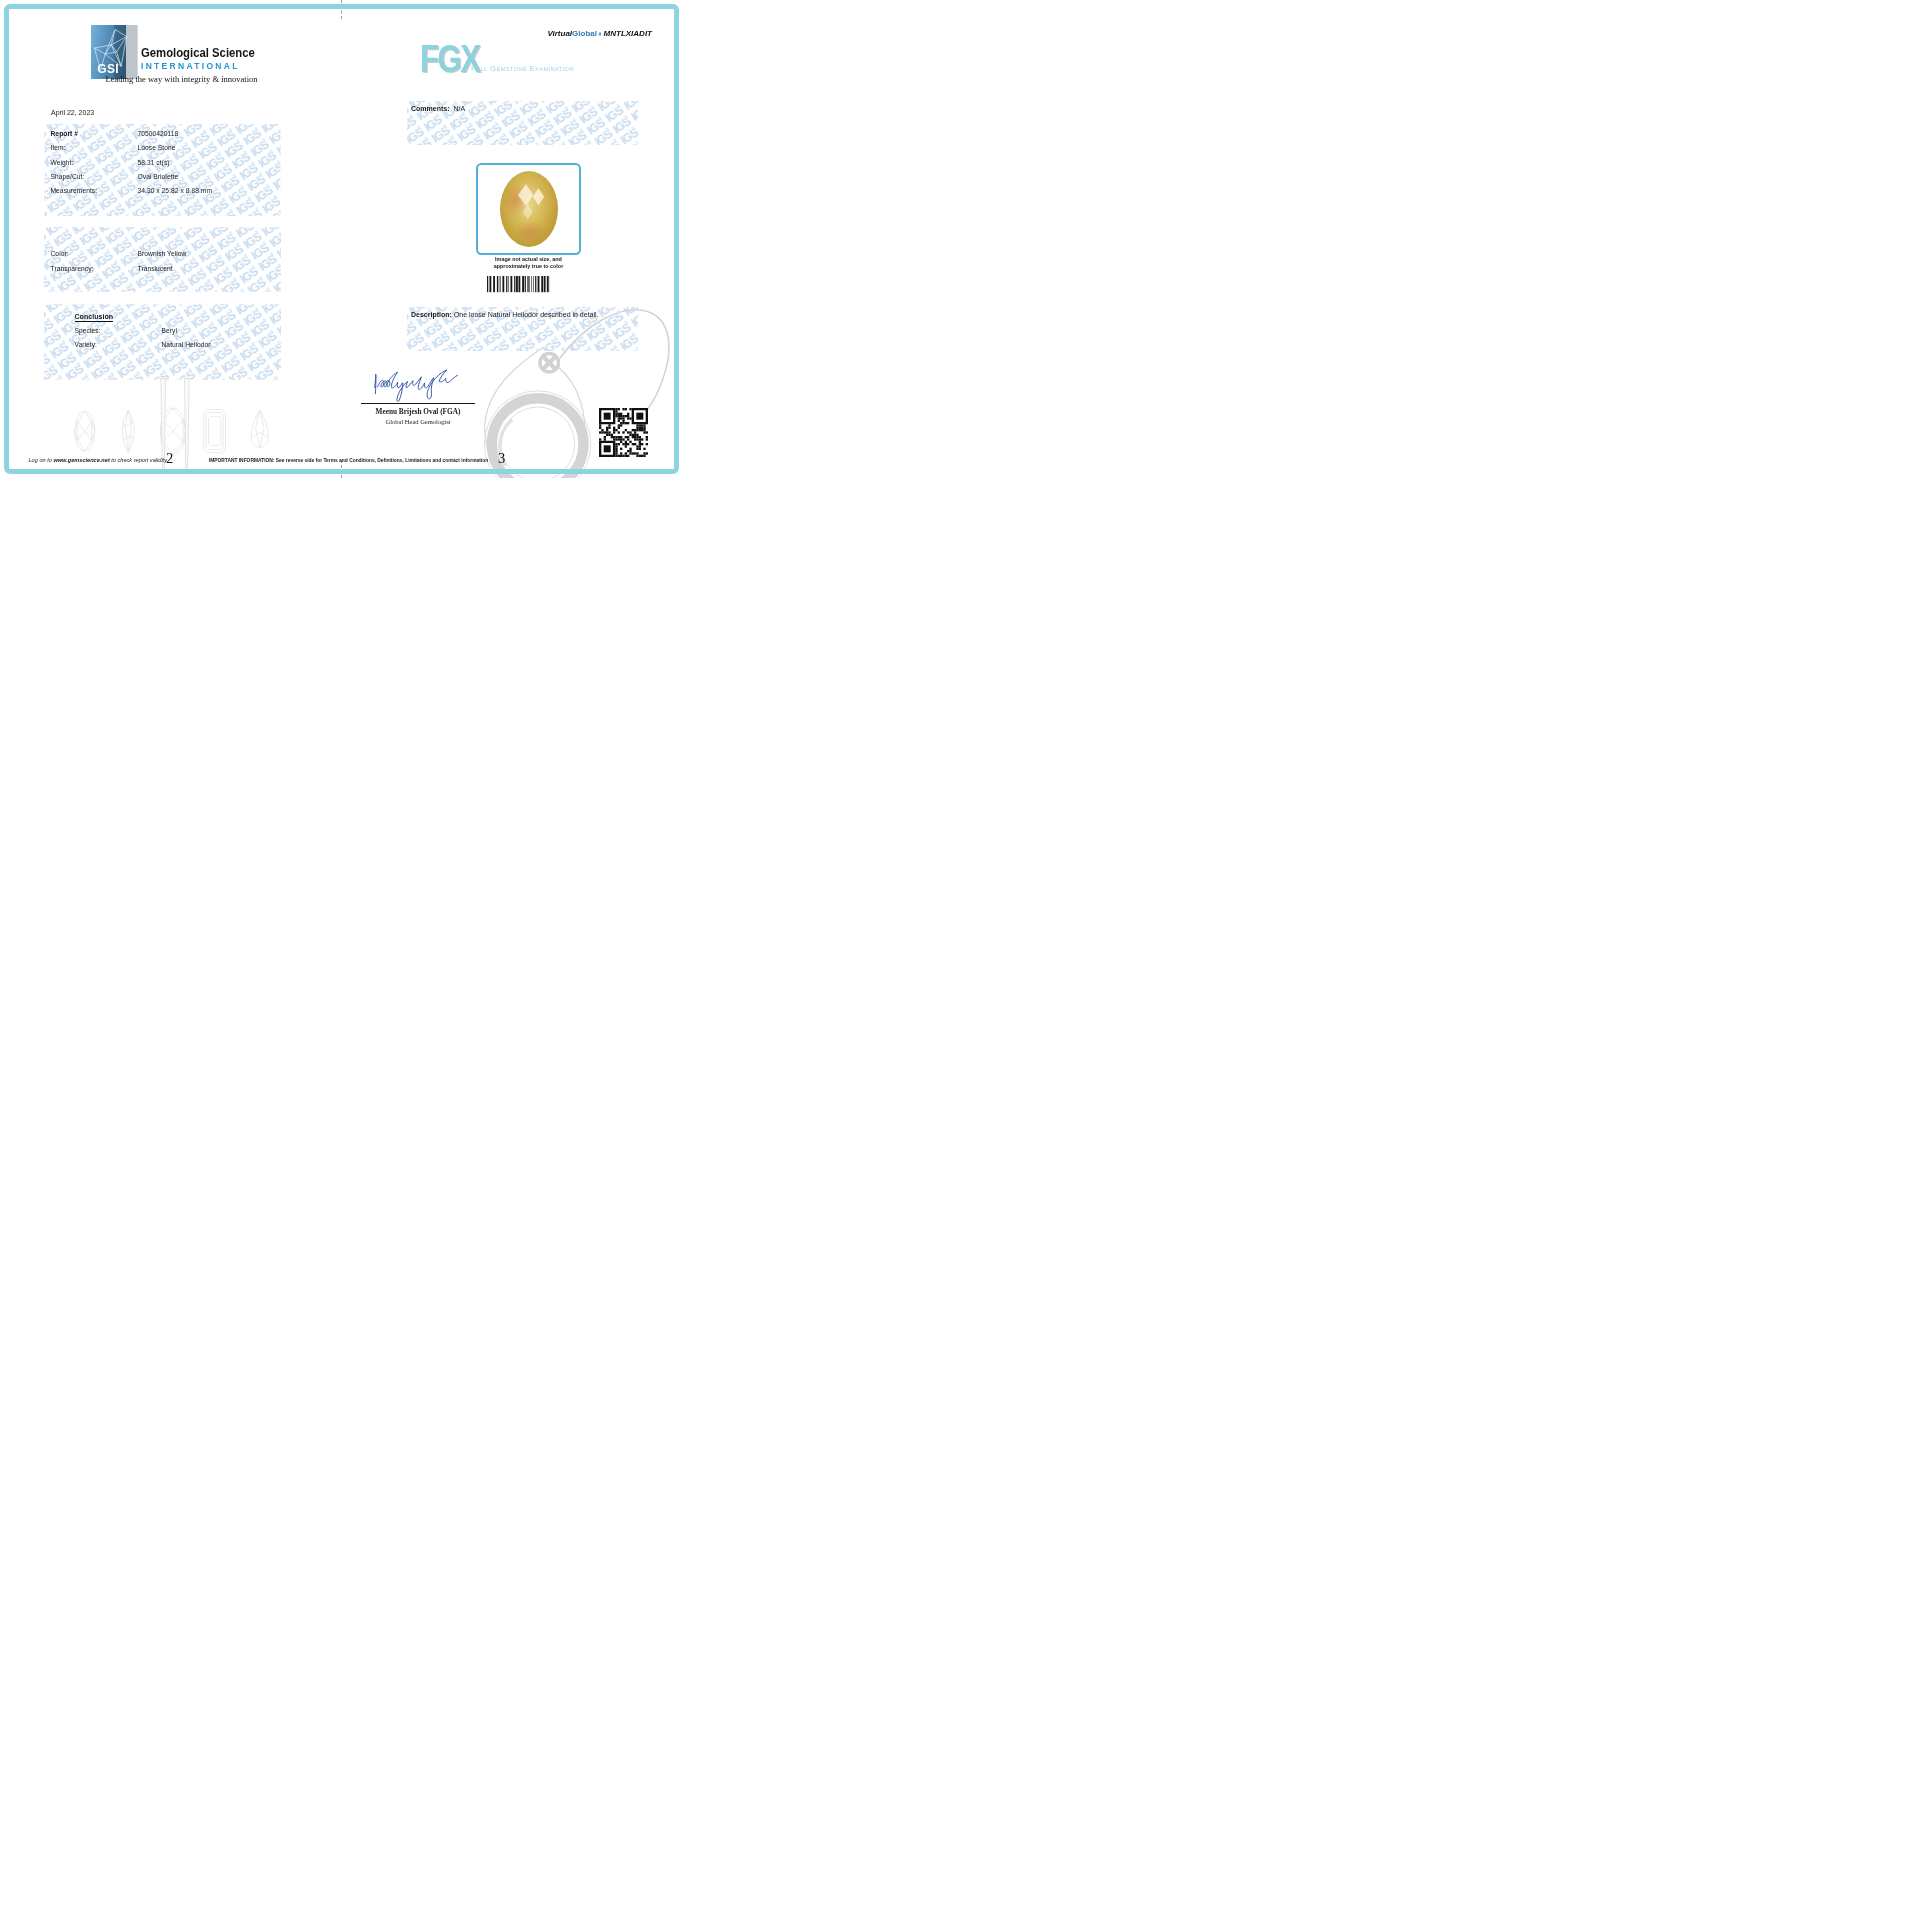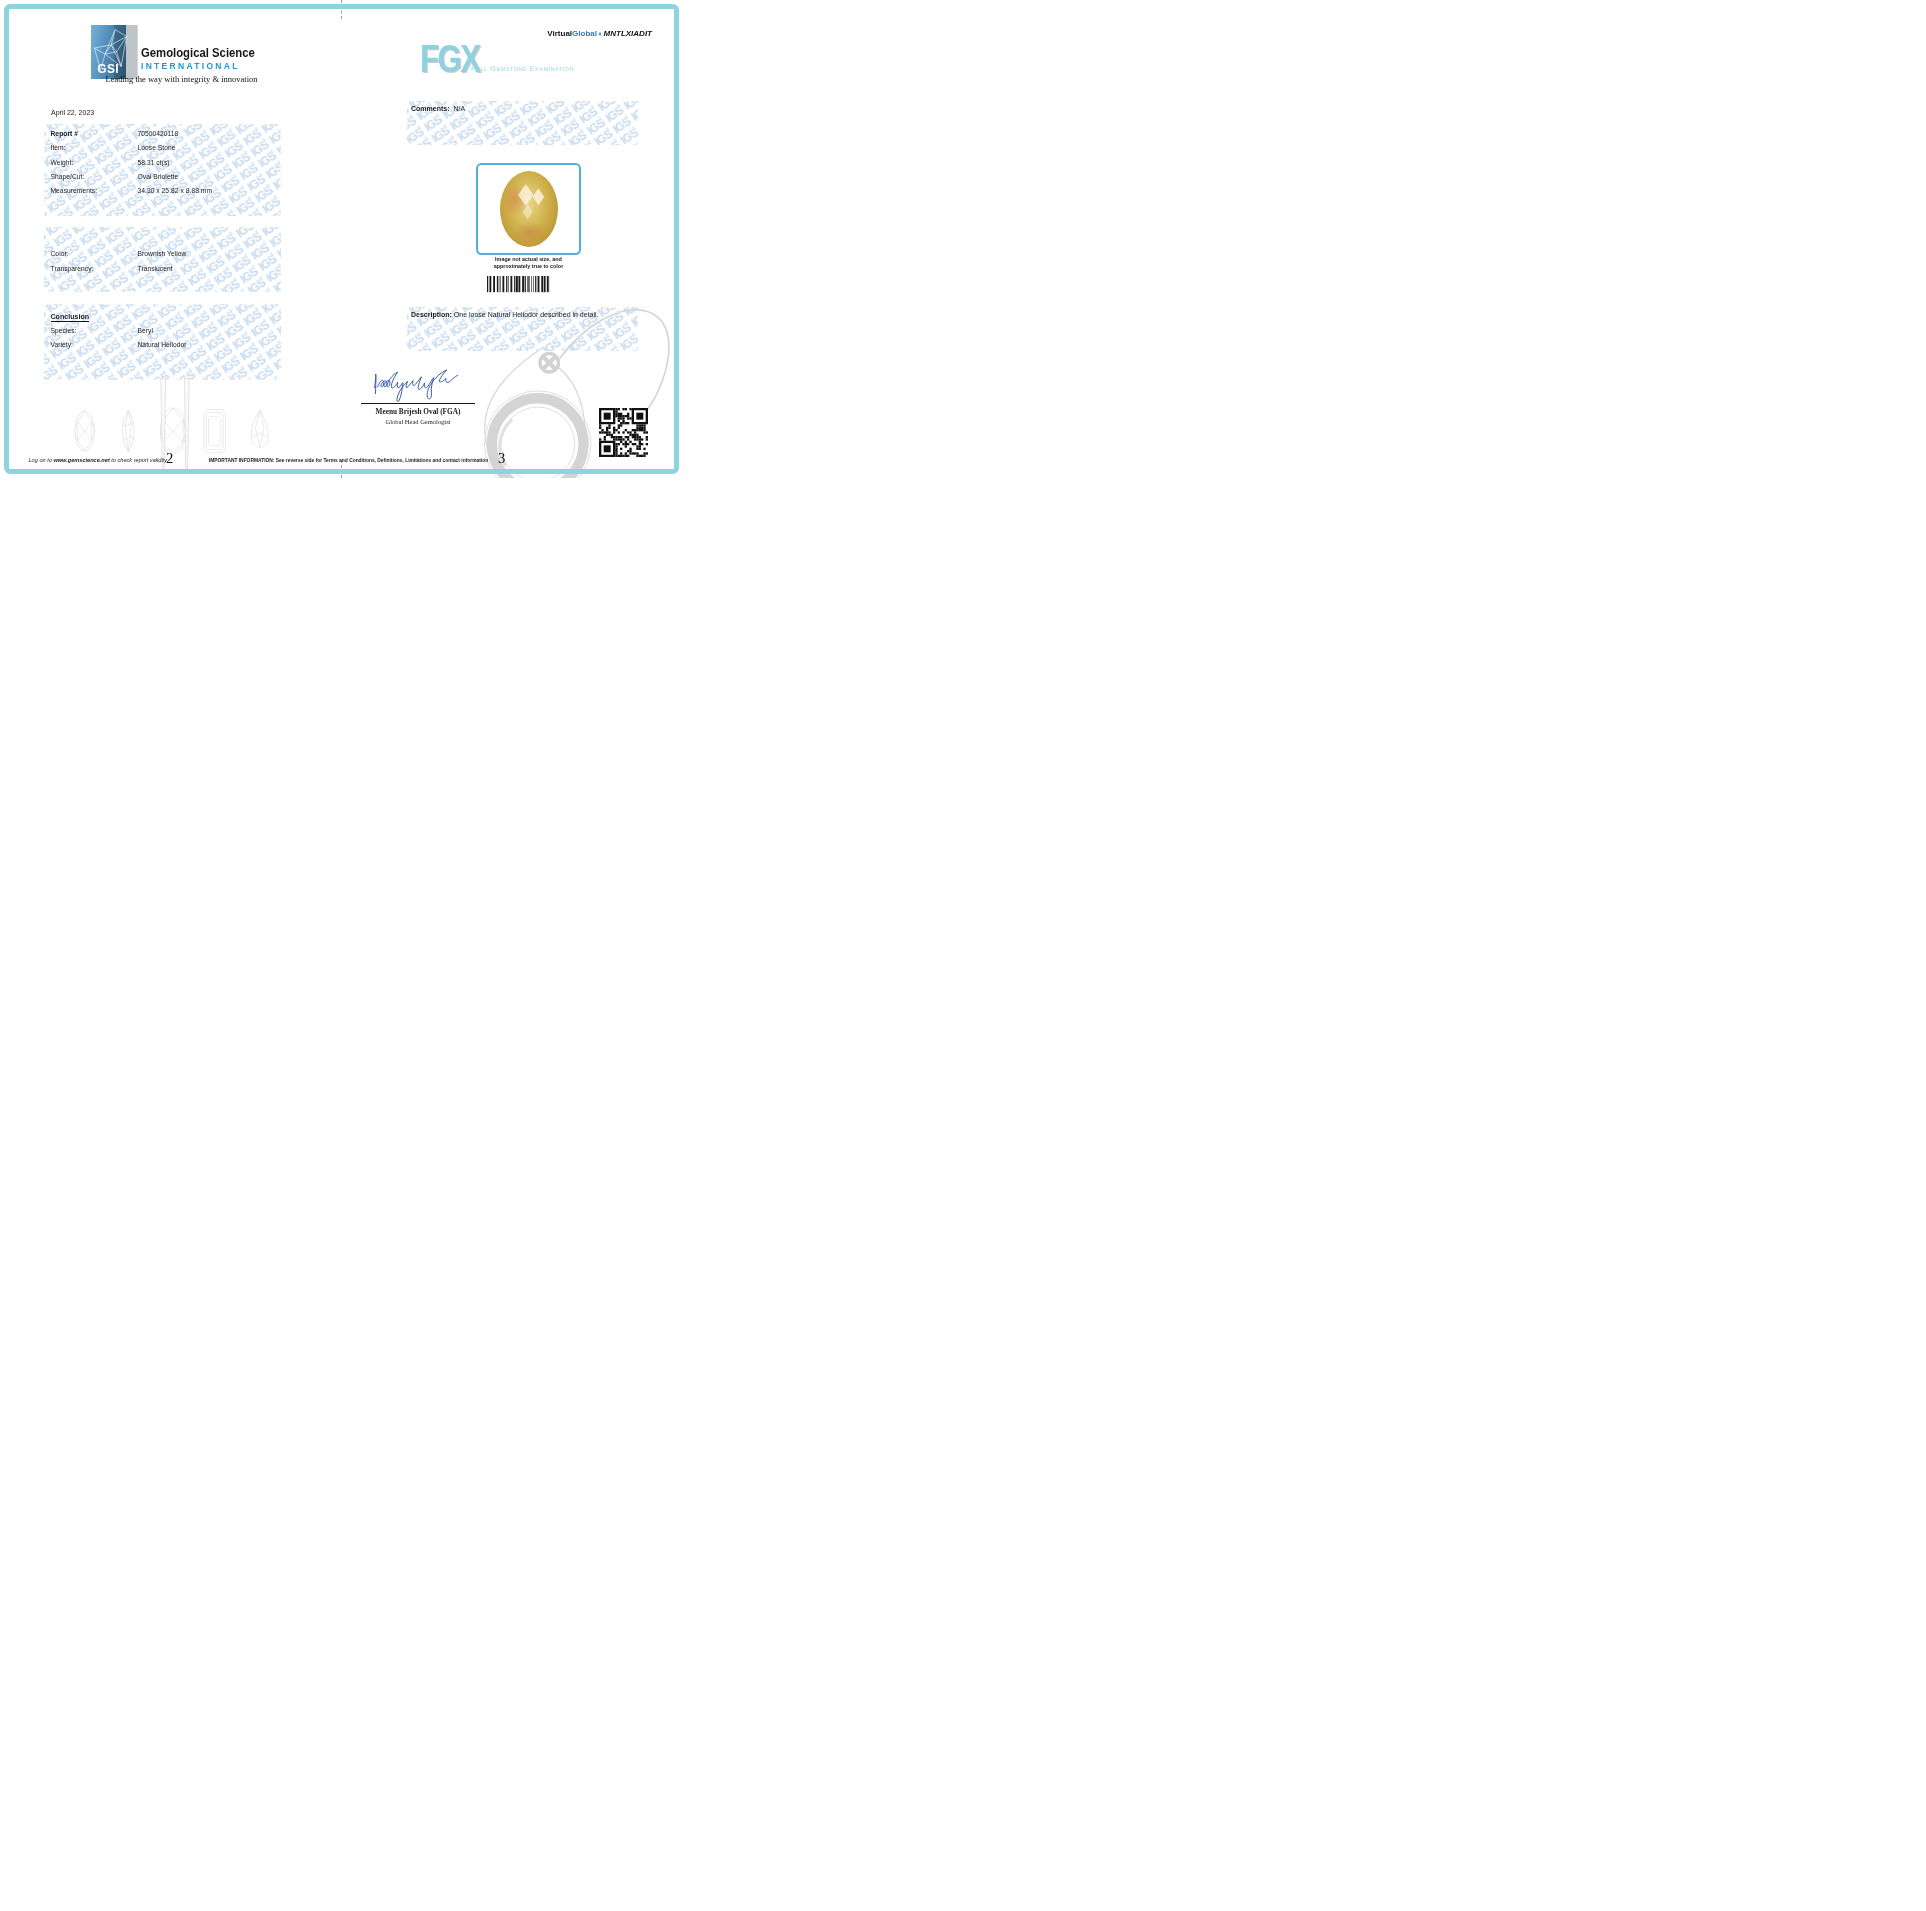--- a/index.html
+++ b/index.html
@@ -29,35 +29,35 @@
   .brand-tagline{position:absolute;left:89px;top:74px;width:185px;text-align:center;font-family:"Liberation Serif",serif;font-size:8.5px;color:#121212;white-space:nowrap;z-index:2;}
   .report-date{position:absolute;left:51px;top:109px;font-size:7px;z-index:2;}
 
   .panel-report{left:44px;top:124px;width:237px;height:92px;}
   .panel-report .panel-content{padding:6.2px 0 0 6.5px;}
   .panel-report .field-row{height:14.3px;}
   .panel-color{left:44px;top:227px;width:237px;height:65px;}
   .panel-color .panel-content{padding:23px 0 0 6.5px;}
   .panel-color .field-row{height:14.6px;}
   .panel-conclusion{left:44px;top:304px;width:237px;height:76px;}
-  .panel-conclusion .panel-content{padding:8.5px 0 0 6.5px;}
+  .panel-conclusion .panel-content{padding:8.5px 0 0 6.5px;margin-left:24px;}
   .panel-conclusion .field-row{height:14.6px;}
   .conclusion-head{display:inline-block;font-weight:bold;font-size:7.1px;border-bottom:1px solid #111;margin-bottom:5.4px;}
 
   .gem-outlines{position:absolute;left:65px;top:404px;z-index:1;}
   .tweezers{position:absolute;left:154px;top:378px;z-index:2;}
   .footer-left{position:absolute;left:28.5px;top:457px;font-style:italic;font-size:5.6px;z-index:3;white-space:nowrap;}
   .footer-left .url{font-weight:bold;}
   .page-num{position:absolute;font-family:"Liberation Serif",serif;font-size:14.6px;color:#111;z-index:3;}
   .pn-2{left:166px;top:450px;}
   .pn-3{left:498px;top:450px;}
 
   
   .vvault{position:absolute;top:29px;right:31px;font-size:8px;font-weight:bold;white-space:nowrap;z-index:2;}
-  .vvault .v1{color:#121212;}
+  .vvault .v1{color:#121212;font-style:italic;}
   .vvault .v2{color:#2e7cb8;}
   .vvault .vh{color:#2e7cb8;font-size:5px;padding:0 2.3px 0 1.5px;}
   .vvault .vcode{color:#121212;font-style:italic;}
   .fgx{position:absolute;left:420px;top:39px;z-index:2;white-space:nowrap;}
   .fgx .fgx-big{font-size:39px;line-height:39px;font-weight:bold;color:#8ed2e0;letter-spacing:-1.9px;display:inline-block;transform:scaleX(.8);transform-origin:left;text-shadow:1.5px 1.2px 0 #cccccc;}
   .fgx .fgx-sub{position:absolute;left:51px;top:25.4px;font-variant:small-caps;font-size:8px;color:#9cd8e4;letter-spacing:0.4px;transform:scaleX(.95);transform-origin:left;}
 
   .panel-comments{left:406px;top:101px;width:233px;height:44px;}
   .panel-comments .panel-content,.panel-description .panel-content{padding:3.5px 0 0 5px;font-size:7px;}
   .panel-description{left:406px;top:307px;width:233px;height:44px;}

